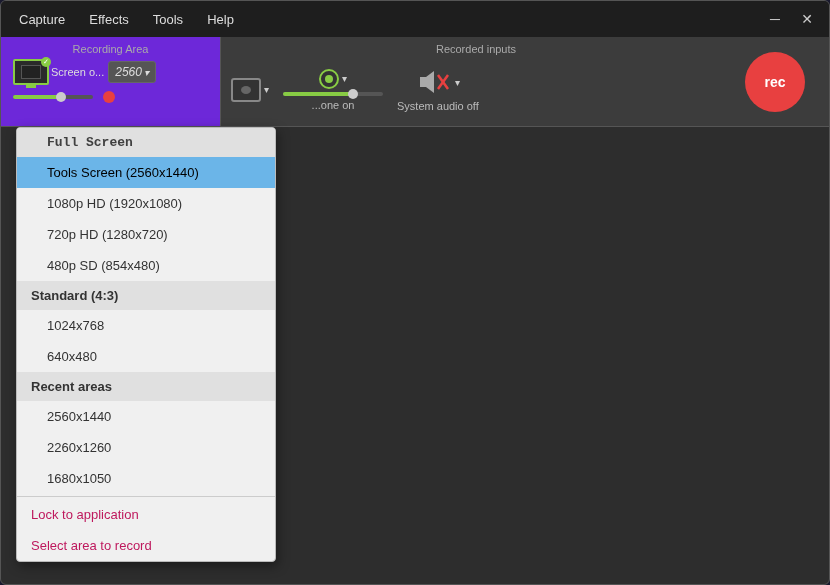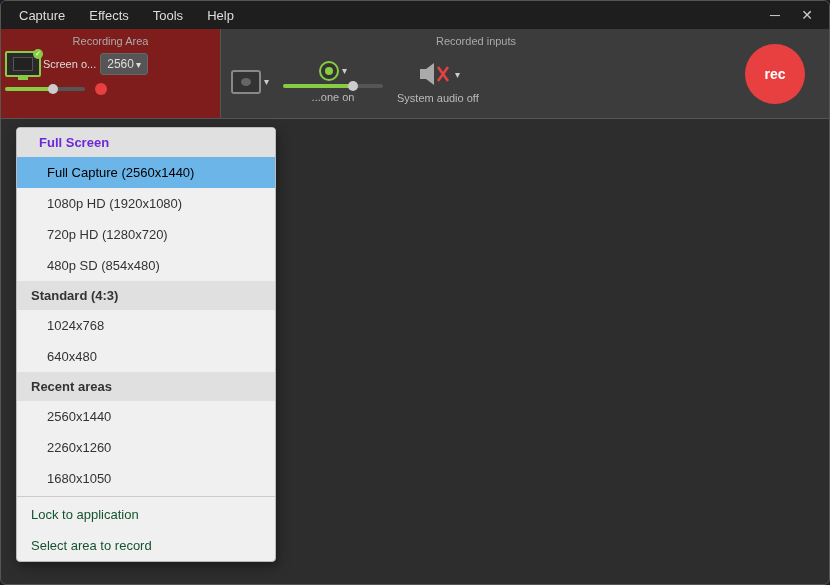--- a/index.html
+++ b/index.html
@@ -23,21 +23,21 @@
       border-radius: 6px;
       overflow: hidden;
       display: flex;
       flex-direction: column;
       position: relative;
     }
 
     
     .title-bar {
       background: #1e1e1e;
-      height: 28px;
+      height: 36px;
       display: flex;
       align-items: center;
       padding: 0 8px;
       flex-shrink: 0;
     }
     .title-bar-menu {
       display: flex;
       gap: 4px;
       flex: 1;
     }
@@ -71,24 +71,24 @@
       background: #3c3c3c;
       height: 90px;
       display: flex;
       align-items: stretch;
       padding: 0;
       flex-shrink: 0;
       border-bottom: 1px solid #555;
     }
 
     .recording-area-section {
-      background: #7f1d1d;
+      background: #6d28d9;
       border-right: 1px solid #555;
       width: 220px;
-      padding: 6px 4px;
+      padding: 6px 12px;
     }
     .section-label {
       color: #aaa;
       font-size: 11px;
       text-align: center;
       margin-bottom: 4px;
     }
     .section-controls {
       display: flex;
       align-items: center;
@@ -240,24 +240,25 @@
       width: 260px;
       background: #f0f0f0;
       border: 1px solid #bbb;
       border-radius: 4px;
       box-shadow: 2px 4px 12px rgba(0,0,0,0.4);
       z-index: 100;
       overflow: hidden;
     }
     .menu-header {
       background: #e0e0e0;
-      padding: 7px 22px;
+      padding: 7px 30px;
       font-weight: bold;
       font-size: 13px;
-      color: #6d28d9;
+      color: #404040;
+      font-family: Liberation Mono, monospace;
     }
     .menu-option {
       padding: 8px 30px;
       font-size: 13px;
       color: #333;
       cursor: pointer;
     }
     .menu-option.selected {
       background: #6bb5e8;
       color: #000;
@@ -270,21 +271,21 @@
       color: #333;
     }
     .menu-divider {
       height: 1px;
       background: #ccc;
       margin: 2px 0;
     }
     .menu-action {
       padding: 8px 14px;
       font-size: 13px;
-      color: #14532d;
+      color: #be185d;
       cursor: pointer;
     }
 
     
     .radio-indicator {
       width: 12px;
       height: 12px;
       border-radius: 50%;
       background: #e84040;
       display: inline-block;
@@ -316,21 +317,21 @@
       <div class="section-controls">
 
         <div style="display:flex; align-items:center; gap:4px;">
           <div class="screen-btn">
             <div class="screen-icon">
               <div style="width:20px;height:14px;background:#222;border:1px solid #555;"></div>
               <div class="check-badge">✓</div>
             </div>
             <span>Screen o...</span>
           </div>
-          <div style="display:flex;flex-direction:column;gap:2px;">
+          <div style="display:flex;flex-direction:column;gap:2px;font-style:italic;">
             <div class="dropdown-btn">
               <span>2560</span>
               <span style="font-size:10px;">▾</span>
             </div>
           </div>
         </div>
 
         <div class="slider-container">
           <div class="slider-track">
             <div class="slider-fill" style="width:60%;"></div>
@@ -395,21 +396,21 @@
     </div>
 
     <div style="display:flex;align-items:center;padding:8px 14px;">
       <button class="rec-button">rec</button>
     </div>
   </div>
 
   <div class="dropdown-menu">
 
     <div class="menu-header">Full Screen</div>
-    <div class="menu-option selected">Full Capture (2560x1440)</div>
+    <div class="menu-option selected">Tools Screen (2560x1440)</div>
 
     <div class="menu-option">1080p HD (1920x1080)</div>
     <div class="menu-option">720p HD (1280x720)</div>
     <div class="menu-option">480p SD (854x480)</div>
 
     <div class="menu-section-header">Standard (4:3)</div>
     <div class="menu-option">1024x768</div>
     <div class="menu-option">640x480</div>
 
     <div class="menu-section-header">Recent areas</div>

